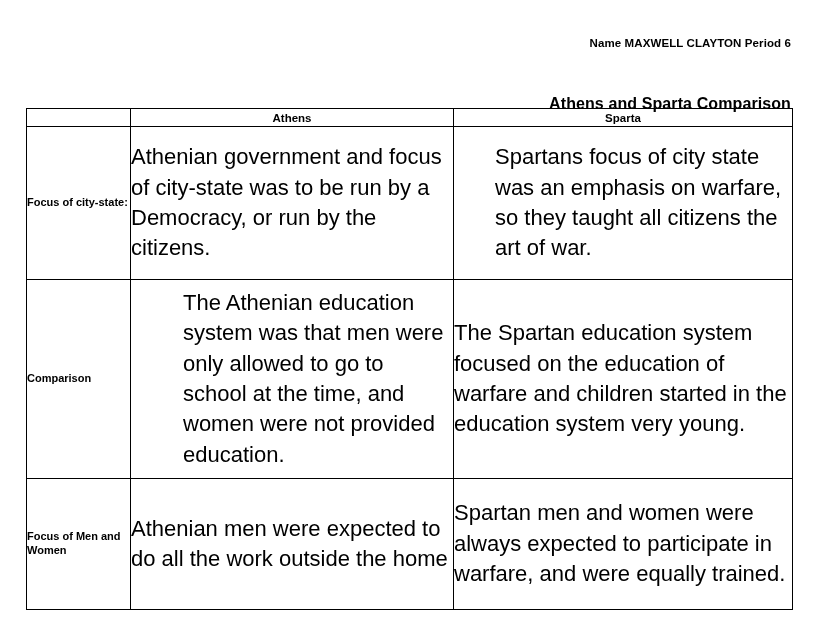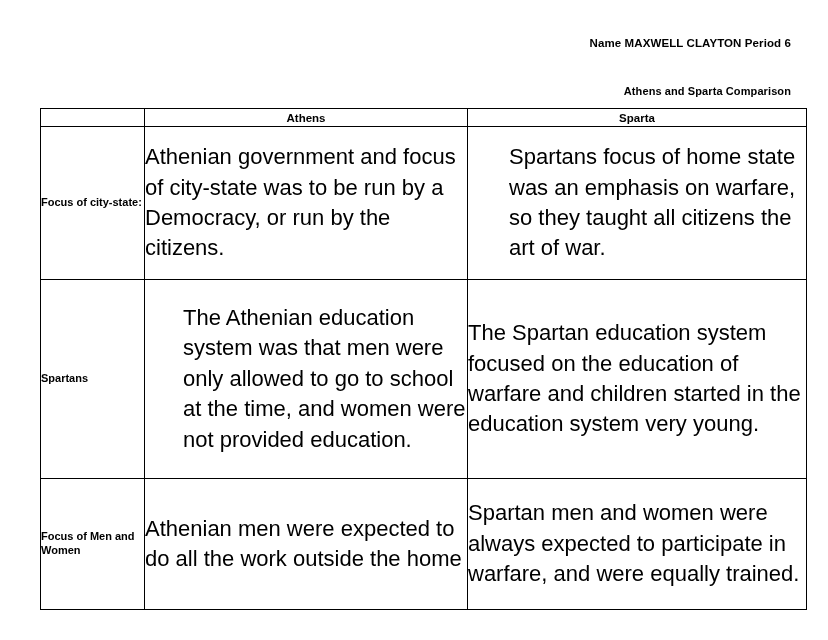--- a/index.html
+++ b/index.html
@@ -25,30 +25,30 @@
     position: absolute;
     top: 37px;
     right: 37px;
     font-size: 11.5px;
     font-weight: bold;
     letter-spacing: 0.1px;
     white-space: nowrap;
   }
   .header-title {
     position: absolute;
-    top: 85px;
+    top: 95px;
     right: 37px;
-    font-size: 11px;
+    font-size: 16px;
     font-weight: bold;
     letter-spacing: 0.1px;
     white-space: nowrap;
   }
   .table-wrap {
     position: absolute;
-    left: 40px;
+    left: 26px;
     top: 108px;
     width: 766px;
   }
   table.comparison {
     border-collapse: collapse;
     table-layout: fixed;
     width: 766px;
   }
   table.comparison td,
   table.comparison th {
@@ -85,21 +85,21 @@
     vertical-align: middle;
     font-weight: 400;
   }
   td.cell-athens {
     padding-left: 24px;
   }
   tr.r1 td { height: 152px; border-radius: 16px; }
   tr.r2 td { height: 198px; }
   tr.r3 td { height: 130px; }
   tr.r3 td.cell-athens { }
-  tr.r2 td.cell-athens { padding-left: 38px; }
+  tr.r2 td.cell-athens { padding-left: 52px; }
   td.cell-sparta { padding-left: 41px; }
   tr.r1 td.cell-sparta { padding-left: 41px; }
 </style>
 </head>
 <body>
 
 <div class="page">
 
   <div class="header-name">Name MAXWELL CLAYTON  Period 6</div>
 
@@ -116,24 +116,24 @@
         <tr>
           <th class="corner"></th>
           <th class="col-head">Athens</th>
           <th class="col-head">Sparta</th>
         </tr>
       </thead>
       <tbody>
         <tr class="r1">
           <td class="row-label">Focus of city-state:</td>
           <td class="cell-text cell-athens">Athenian government and focus of city-state was to be run by a Democracy, or run by the citizens.</td>
-          <td class="cell-text cell-sparta">Spartans focus of home state was an emphasis on warfare, so they taught all citizens the art of war.</td>
+          <td class="cell-text cell-sparta">Spartans focus of city state was an emphasis on warfare, so they taught all citizens the art of war.</td>
         </tr>
         <tr class="r2">
-          <td class="row-label">Spartans</td>
+          <td class="row-label">Comparison</td>
           <td class="cell-text cell-athens">The Athenian education system was that men were only allowed to go to school at the time, and women were not provided education.</td>
           <td class="cell-text cell-sparta">The Spartan education system focused on the education of warfare and children started in the education system very young.</td>
         </tr>
         <tr class="r3">
           <td class="row-label">Focus of Men and Women</td>
           <td class="cell-text cell-athens">Athenian men were expected to do all the work outside the home</td>
           <td class="cell-text cell-sparta">Spartan men and women were always expected to participate in warfare, and were equally trained.</td>
         </tr>
       </tbody>
     </table>

